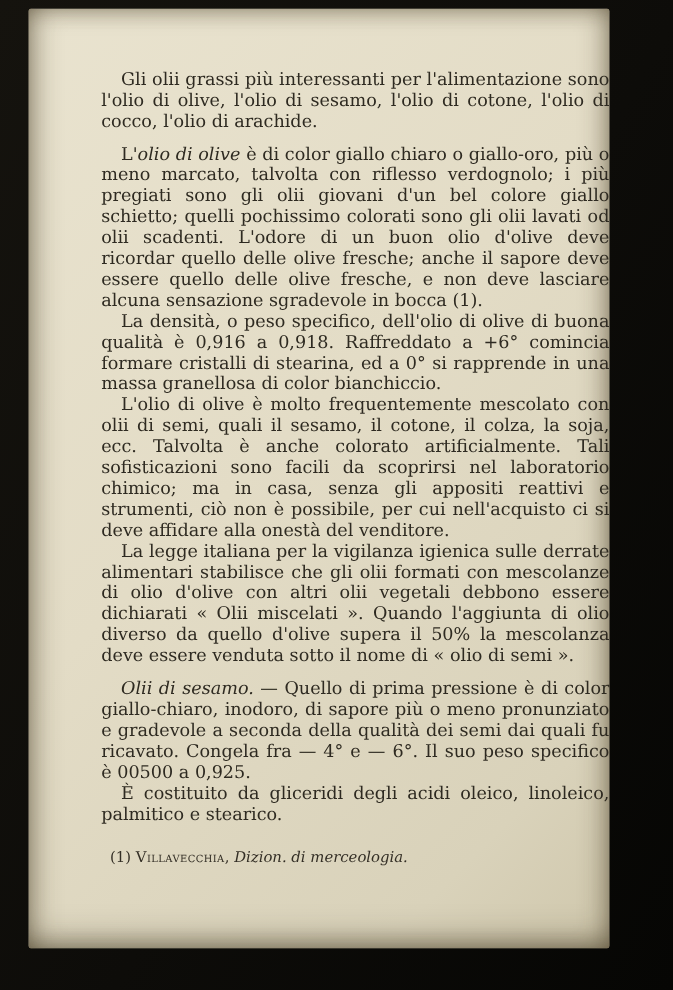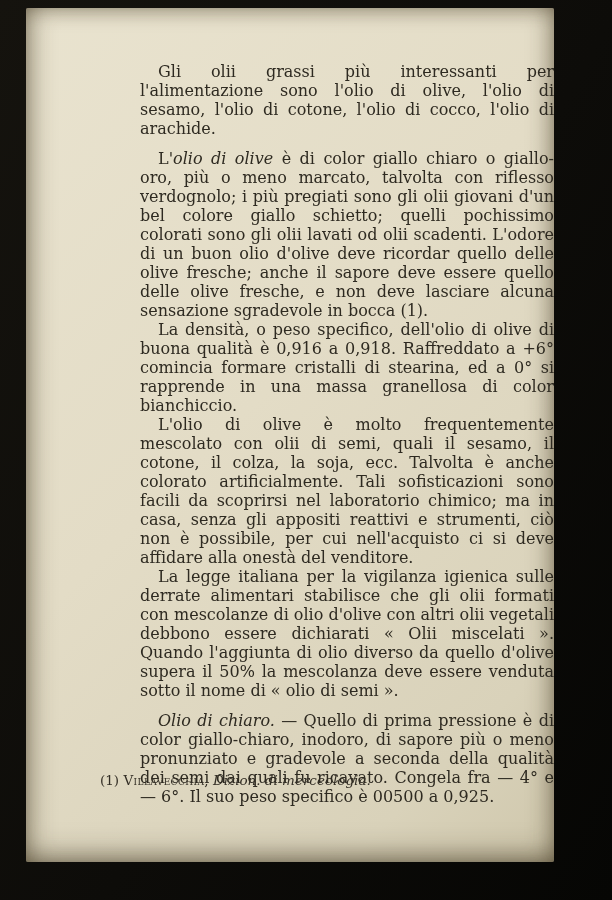--- a/index.html
+++ b/index.html
@@ -37,21 +37,21 @@
   }
   .text-block {
     position:absolute;
     left:66px; top:54px;
     width:462px;
     font-size:16px;
     line-height:19px;
     color:#2e2a21;
     text-align:justify;
   }
-  .para { text-indent:18px;margin-left:48px; }
+  .para { text-indent:18px; }
   .para.gap { margin-top:11px; }
   .seg.normal { font-style:normal; }
   .seg.italic { font-style:italic; }
   .seg.smallcaps { font-variant:small-caps; letter-spacing:.4px; }
   .footnote {
     position:absolute;
     left:60px; top:764px;
     width:462px;
     font-size:13.5px;
     line-height:17px;
@@ -65,17 +65,18 @@
 <div class="scan-bg"></div>
 
 <div class="page">
 
   <div class="text-block">
       <p class="para"><span class="seg normal">Gli olii grassi più interessanti per l'alimentazione sono l'olio di olive, l'olio di sesamo, l'olio di cotone, l'olio di cocco, l'olio di arachide.</span></p>
       <p class="para gap"><span class="seg normal">L'</span><span class="seg italic">olio di olive</span><span class="seg normal"> è di color giallo chiaro o giallo-oro, più o meno marcato, talvolta con riflesso verdognolo; i più pregiati sono gli olii giovani d'un bel colore giallo schietto; quelli pochissimo colorati sono gli olii lavati od olii scadenti. L'odore di un buon olio d'olive deve ricordar quello delle olive fresche; anche il sapore deve essere quello delle olive fresche, e non deve lasciare alcuna sensazione sgradevole in bocca (1).</span></p>
       <p class="para"><span class="seg normal">La densità, o peso specifico, dell'olio di olive di buona qualità è 0,916 a 0,918. Raffreddato a +6° comincia formare cristalli di stearina, ed a 0° si rapprende in una massa granellosa di color bianchiccio.</span></p>
       <p class="para"><span class="seg normal">L'olio di olive è molto frequentemente mescolato con olii di semi, quali il sesamo, il cotone, il colza, la soja, ecc. Talvolta è anche colorato artificialmente. Tali sofisticazioni sono facili da scoprirsi nel laboratorio chimico; ma in casa, senza gli appositi reattivi e strumenti, ciò non è possibile, per cui nell'acquisto ci si deve affidare alla onestà del venditore.</span></p>
       <p class="para"><span class="seg normal">La legge italiana per la vigilanza igienica sulle derrate alimentari stabilisce che gli olii formati con mescolanze di olio d'olive con altri olii vegetali debbono essere dichiarati « Olii miscelati ». Quando l'aggiunta di olio diverso da quello d'olive supera il 50% la mescolanza deve essere venduta sotto il nome di « olio di semi ».</span></p>
-      <p class="para gap"><span class="seg italic">Olio di chiaro.</span><span class="seg normal"> — Quello di prima pressione è di color giallo-chiaro, inodoro, di sapore più o meno pronunziato e gradevole a seconda della qualità dei semi dai quali fu ricavato. Congela fra — 4° e — 6°. Il suo peso specifico è 00500 a 0,925.</span></p>
+      <p class="para gap"><span class="seg italic">Olii di sesamo.</span><span class="seg normal"> — Quello di prima pressione è di color giallo-chiaro, inodoro, di sapore più o meno pronunziato e gradevole a seconda della qualità dei semi dai quali fu ricavato. Congela fra — 4° e — 6°. Il suo peso specifico è 00500 a 0,925.</span></p>
+      <p class="para"><span class="seg normal">È costituito da gliceridi degli acidi oleico, linoleico, palmitico e stearico.</span></p>
     </div>
 
   <div class="footnote"><span class="seg normal">(1) </span><span class="seg smallcaps">Villavecchia</span><span class="seg normal">, </span><span class="seg italic">Dizion. di merceologia.</span></div>
 </div>
 
 </body></html>

